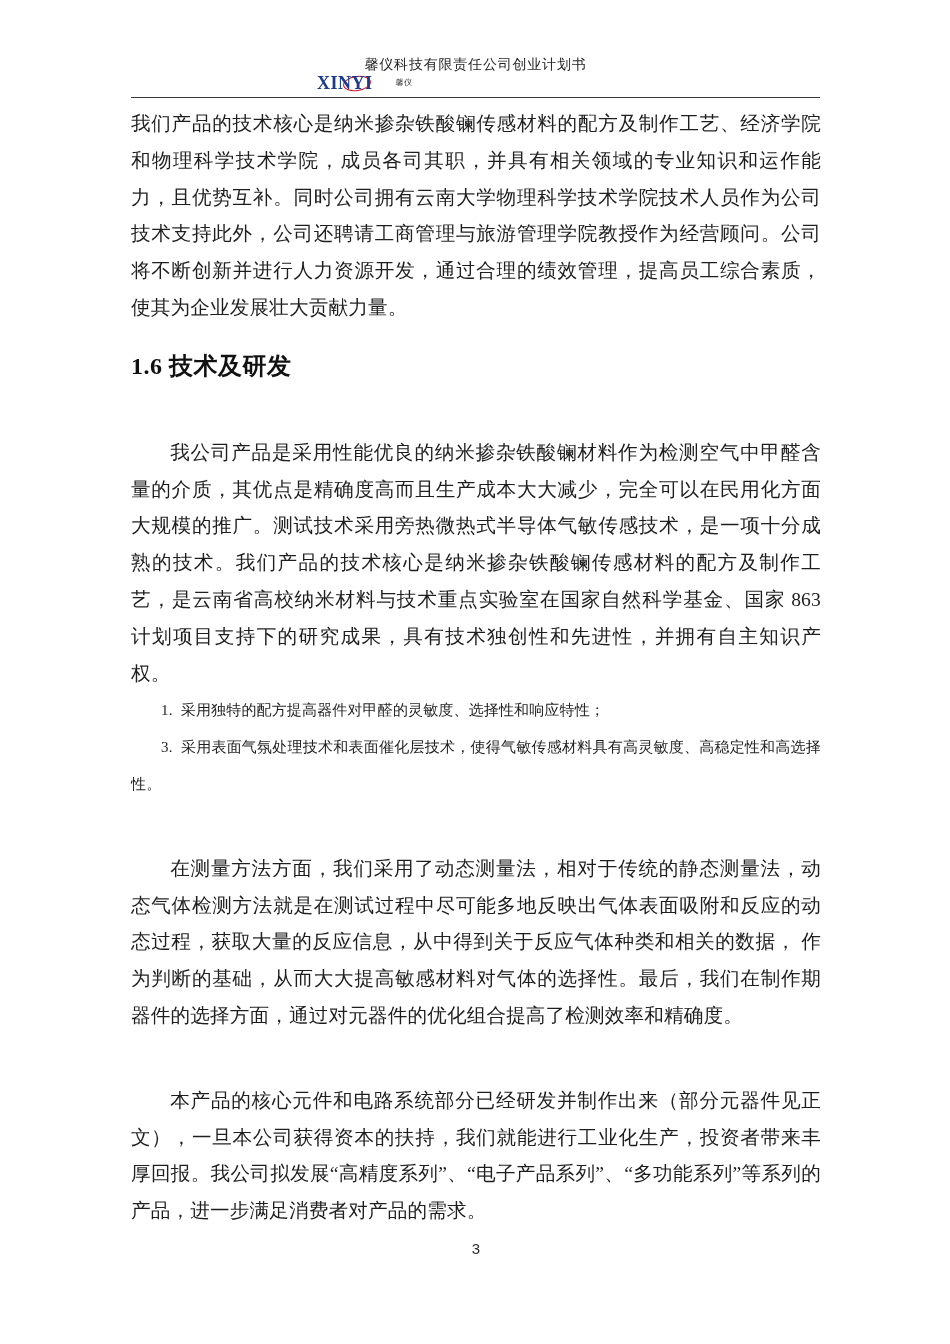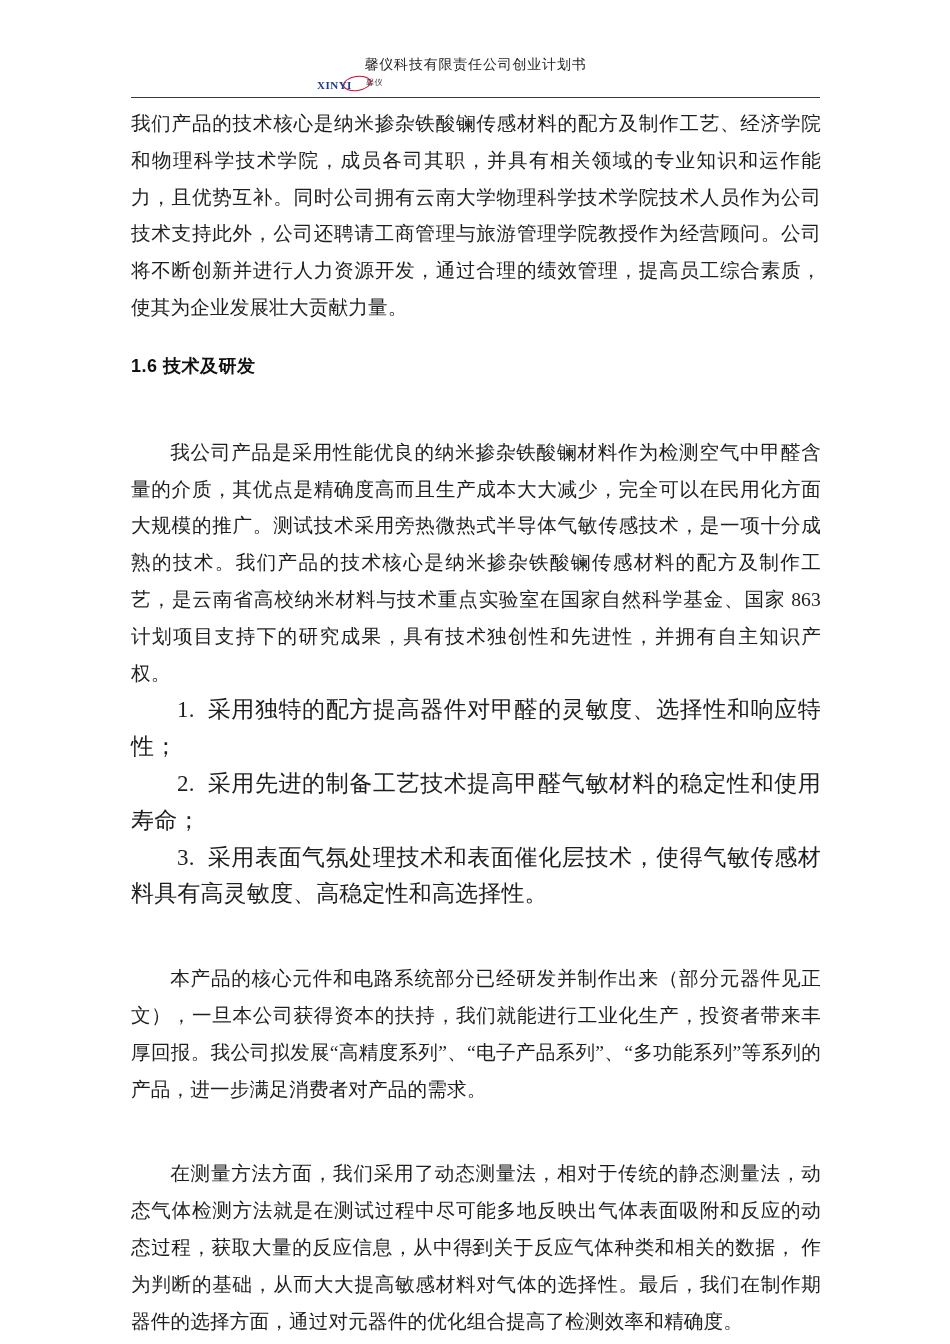--- a/index.html
+++ b/index.html
@@ -52,21 +52,21 @@
     gap: 2px;
   }
   .logo-mark {
     position: relative;
     display: inline-block;
     height: 16px;
   }
   .logo-word {
     font-family: "Liberation Serif", "DejaVu Serif", serif;
     font-weight: bold;
-    font-size: 11px;
+    font-size: 18px;
     letter-spacing: 0.5px;
     color: #1b3a8c;
     line-height: 16px;
     position: relative;
     z-index: 2;
     padding-right: 2px;
   }
   .logo-swoosh {
     position: absolute;
     left: 26px;
@@ -78,21 +78,21 @@
     transform: rotate(-8deg);
     z-index: 1;
     background: transparent;
   }
   .logo-cn {
     font-family: "Liberation Serif", "DejaVu Serif", serif;
     font-size: 8px;
     color: #2b2b2b;
     line-height: 16px;
     letter-spacing: 0.5px;
-    margin-left: 10px;
+    margin-left: 19px;
   }
   .header-rule {
     position: absolute;
     left: 131px;
     top: 97px;
     width: 689px;
     height: 0;
     border-top: 1.6px solid #3a3a3a;
   }
 
@@ -112,34 +112,34 @@
     text-indent: 0;
     letter-spacing: 0.15px;
     color: #1e1e1e;
   }
   p.indent {
     text-indent: 2em;
     margin-top: 48px;
   }
   h2.heading {
     margin: 18px 0 6px 0;
-    font-family: Liberation Sans, sans-serif;
+    font-family: Liberation Serif, serif;
     font-weight: bold;
-    font-size: 18px;
+    font-size: 24px;
     line-height: 42px;
     letter-spacing: 0.5px;
     color: #111111;
   }
   ol.measures {
     margin: 0;
     padding: 0;
     list-style: none;
   }
   ol.measures li {
-    font-size: 23px;
+    font-size: 15px;
     line-height: 36.8px;
     text-align: justify;
     text-justify: inter-ideograph;
     letter-spacing: 0.15px;
     color: #1e1e1e;
     text-indent: 0;
     padding-left: 0;
   }
   ol.measures li .num {
     display: inline-block;
@@ -189,30 +189,27 @@
     <h2 class="heading">1.6 技术及研发</h2>
 
     <p class="para indent">我公司产品是采用性能优良的纳米掺杂铁酸镧材料作为检测空气中甲醛含量的介质，其优点是精确度高而且生产成本大大减少，完全可以在民用化方面大规模的推广。测试技术采用旁热微热式半导体气敏传感技术，是一项十分成熟的技术。我们产品的技术核心是纳米掺杂铁酸镧传感材料的配方及制作工艺，是云南省高校纳米材料与技术重点实验室在国家自然科学基金、国家 863 计划项目支持下的研究成果，具有技术独创性和先进性，并拥有自主知识产权。</p>
 
 
     <ol class="measures">
       <li>
         <span class="num">1.</span><span>采用独特的配方提高器件对甲醛的灵敏度、选择性和响应特性；</span>
       </li>
       <li>
-        <span class="num">2.</span><span>采用先进的制备工艺技术提高甲醛气敏材料的稳定性和使用寿命；</span>
-      </li>
-      <li>
         <span class="num">3.</span><span>采用表面气氛处理技术和表面催化层技术，使得气敏传感材料具有高灵敏度、高稳定性和高选择性。</span>
       </li>
     </ol>
 
+    <p class="para indent">在测量方法方面，我们采用了动态测量法，相对于传统的静态测量法，动态气体检测方法就是在测试过程中尽可能多地反映出气体表面吸附和反应的动态过程，获取大量的反应信息，从中得到关于反应气体种类和相关的数据， 作为判断的基础，从而大大提高敏感材料对气体的选择性。最后，我们在制作期器件的选择方面，通过对元器件的优化组合提高了检测效率和精确度。</p>
+
     <p class="para indent">本产品的核心元件和电路系统部分已经研发并制作出来（部分元器件见正文），一旦本公司获得资本的扶持，我们就能进行工业化生产，投资者带来丰厚回报。我公司拟发展“高精度系列”、“电子产品系列”、“多功能系列”等系列的产品，进一步满足消费者对产品的需求。</p>
-
-    <p class="para indent">在测量方法方面，我们采用了动态测量法，相对于传统的静态测量法，动态气体检测方法就是在测试过程中尽可能多地反映出气体表面吸附和反应的动态过程，获取大量的反应信息，从中得到关于反应气体种类和相关的数据， 作为判断的基础，从而大大提高敏感材料对气体的选择性。最后，我们在制作期器件的选择方面，通过对元器件的优化组合提高了检测效率和精确度。</p>
 
   </div>
 
   <div class="footer">
     <span class="page-number">3</span>
   </div>
 
 </div>
 
 </body></html>

